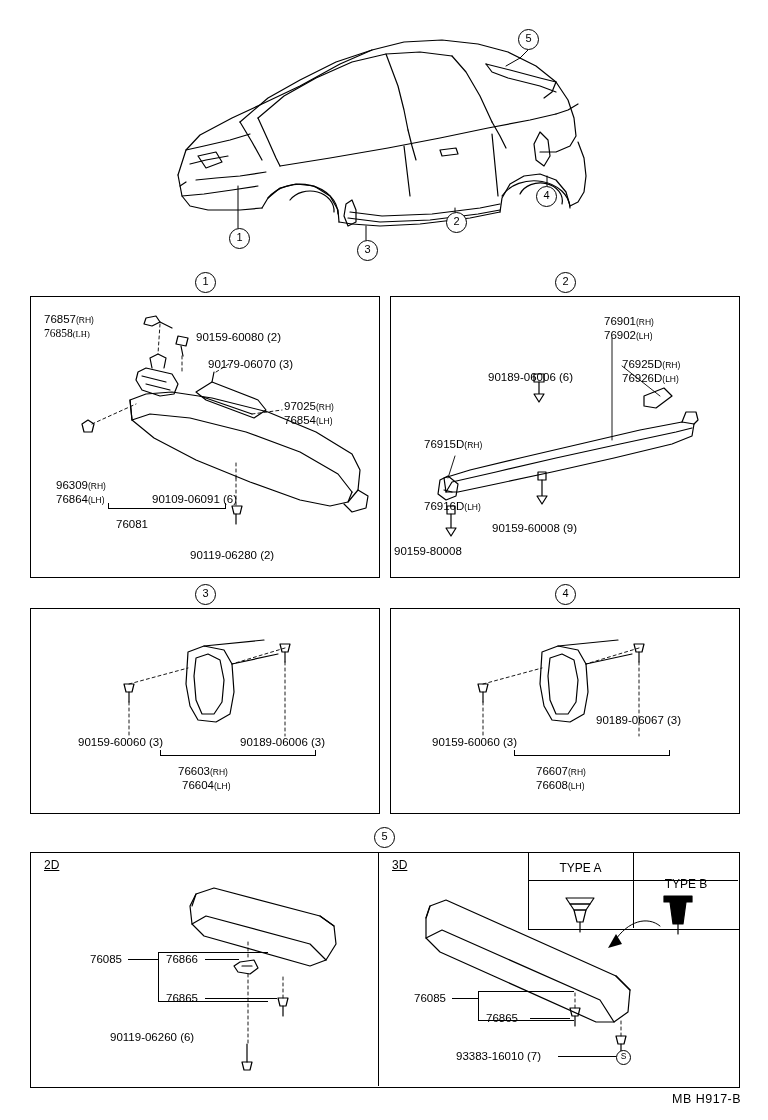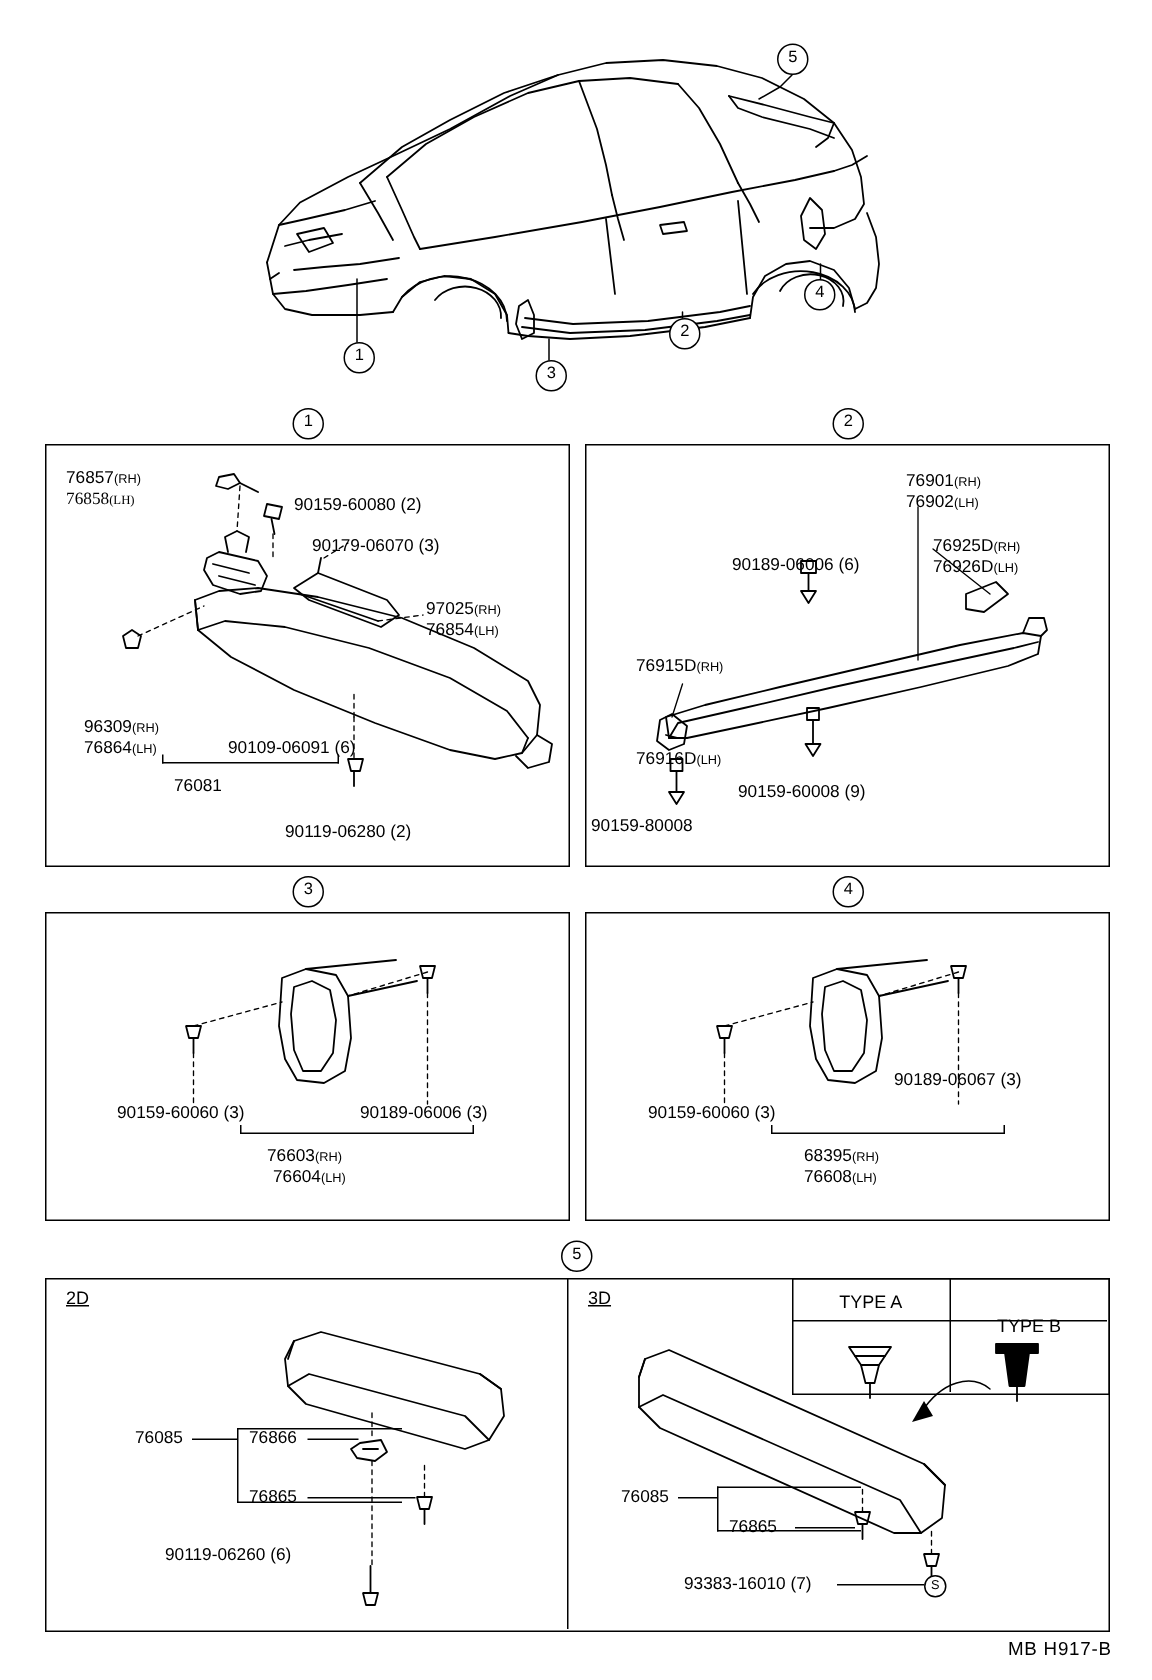--- a/index.html
+++ b/index.html
@@ -376,21 +376,21 @@
   <div class="lbl" style="left:182px; top:779px;">
     <span>76604</span><span class="sfx">(LH)</span>
   </div>
   <div class="hline" style="left:160px; top:755px; width:156px; height:1.1px;"></div>
   <div class="vline" style="left:160px; top:750px; width:1.1px; height:6px;"></div>
   <div class="vline" style="left:315px; top:750px; width:1.1px; height:6px;"></div>
 
   <div class="lbl" style="left:432px; top:736px;">90159-60060 (3)</div>
   <div class="lbl" style="left:596px; top:714px;">90189-06067 (3)</div>
   <div class="lbl" style="left:536px; top:765px;">
-    <span>68395</span><span class="sfx">(RH)</span>
+    <span>76607</span><span class="sfx">(RH)</span>
   </div>
   <div class="lbl" style="left:536px; top:779px;">
     <span>76608</span><span class="sfx">(LH)</span>
   </div>
   <div class="hline" style="left:514px; top:755px; width:156px; height:1.1px;"></div>
   <div class="vline" style="left:514px; top:750px; width:1.1px; height:6px;"></div>
   <div class="vline" style="left:669px; top:750px; width:1.1px; height:6px;"></div>
 
   <div class="secmark" style="left:44px; top:858px;">2D</div>
   <div class="secmark" style="left:392px; top:858px;">3D</div>

